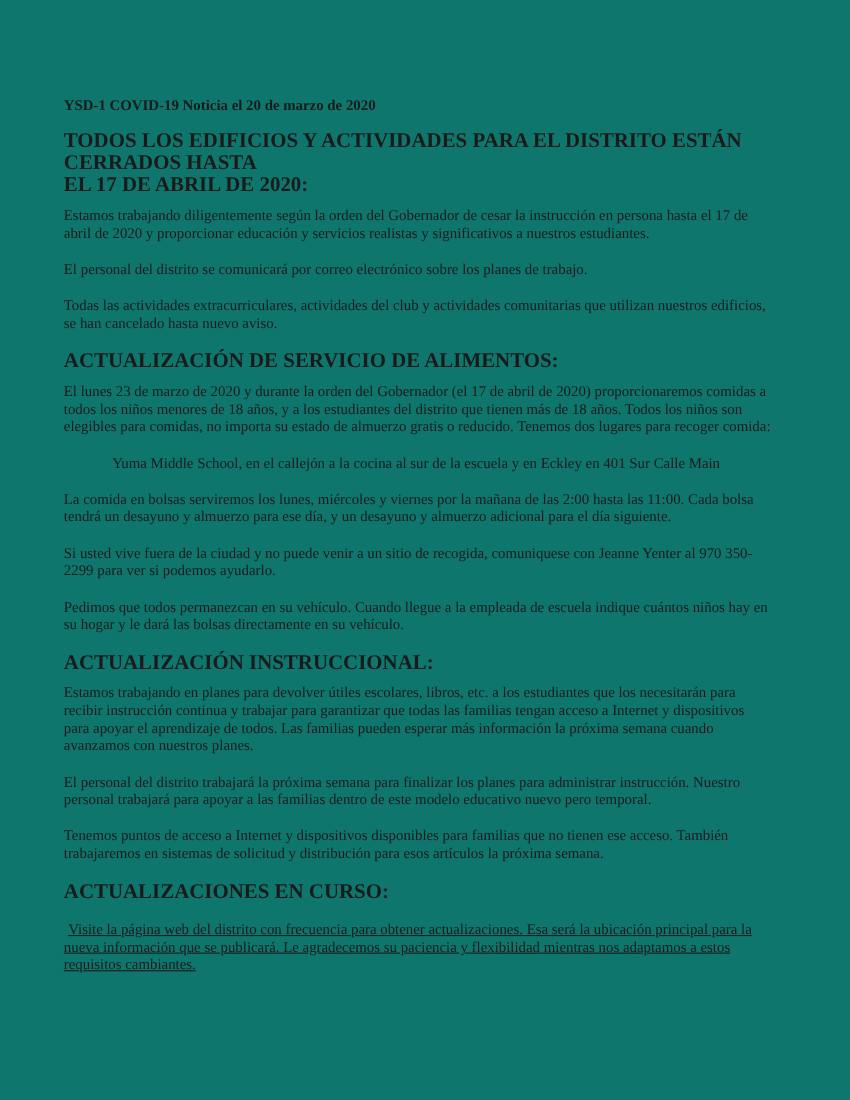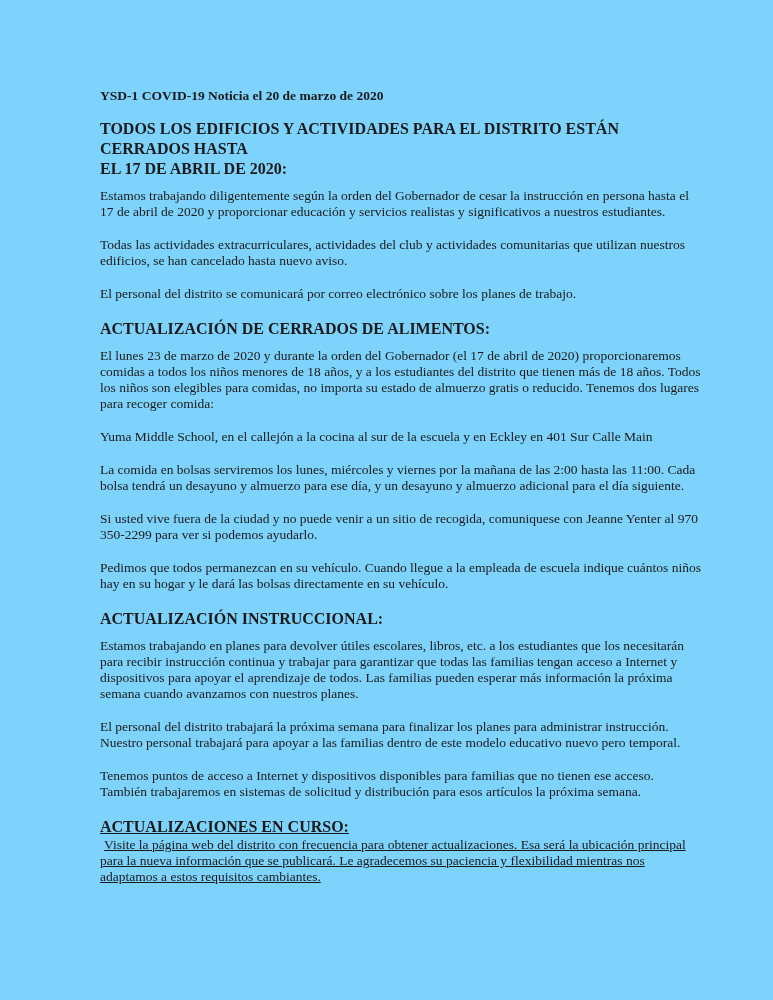--- a/index.html
+++ b/index.html
@@ -5,51 +5,51 @@
   html, body {
     margin: 0;
     padding: 0;
     background: #ffffff;
   }
   .page {
     position: relative;
     width: 773px;
     height: 1000px;
     box-sizing: border-box;
-    background: #7dd3fc;
-    padding: 88px 71px 0 100px;
+    background: #0f766e;
+    padding: 88px 71px 0 58px;
     overflow: hidden;
     font-family: "Liberation Serif", "DejaVu Serif", serif;
     font-size: 13.5px;
     line-height: 16px;
     color: #1a1a1a;
     -webkit-font-smoothing: antialiased;
   }
   .doc-title {
     margin: 0 0 15px 0;
     font-weight: 700;
     font-size: 13.5px;
     line-height: 16px;
   }
   .doc-heading {
     margin: 0 0 9px 0;
     font-weight: 700;
-    font-size: 16px;
+    font-size: 19px;
     line-height: 20px;
     white-space: pre-line; 
   }
   .doc-heading.no-gap {
-    margin-bottom: 0;
-    text-decoration: underline;
+    margin-bottom: 16px;
   }
   .doc-para {
     margin: 0 0 17px 0;
   }
   .doc-para.one-line {
     white-space: nowrap;
+    margin-left: 44px;
   }
   .doc-para.indent-first {
     text-indent: 4px;
   }
   .doc-para.last {
     margin-bottom: 0;
     text-decoration: underline;
   }
 </style>
 </head>
@@ -57,25 +57,25 @@
 
 <div class="page">
 
   <p class="doc-title">YSD-1 COVID-19 Noticia el 20 de marzo de 2020</p>
 
   <p class="doc-heading">TODOS LOS EDIFICIOS Y ACTIVIDADES PARA EL DISTRITO ESTÁN CERRADOS HASTA
 EL 17 DE ABRIL DE 2020:</p>
 
   <p class="doc-para">Estamos trabajando diligentemente según la orden del Gobernador de cesar la instrucción en persona hasta el 17 de abril de 2020 y proporcionar educación y servicios realistas y significativos a nuestros estudiantes.</p>
 
+  <p class="doc-para">El personal del distrito se comunicará por correo electrónico sobre los planes de trabajo.</p>
+
   <p class="doc-para">Todas las actividades extracurriculares, actividades del club y actividades comunitarias que utilizan nuestros edificios, se han cancelado hasta nuevo aviso.</p>
 
-  <p class="doc-para">El personal del distrito se comunicará por correo electrónico sobre los planes de trabajo.</p>
-
-  <p class="doc-heading">ACTUALIZACIÓN DE CERRADOS DE ALIMENTOS:</p>
+  <p class="doc-heading">ACTUALIZACIÓN DE SERVICIO DE ALIMENTOS:</p>
 
   <p class="doc-para">El lunes 23 de marzo de 2020 y durante la orden del Gobernador (el 17 de abril de 2020) proporcionaremos comidas a todos los niños menores de 18 años, y a los estudiantes del distrito que tienen más de 18 años. Todos los niños son elegibles para comidas, no importa su estado de almuerzo gratis o reducido. Tenemos dos lugares para recoger comida:</p>
 
   <p class="doc-para one-line">Yuma Middle School, en el callejón a la cocina al sur de la escuela y en Eckley en 401 Sur Calle Main</p>
 
   <p class="doc-para">La comida en bolsas serviremos los lunes, miércoles y viernes por la mañana de las 2:00 hasta las 11:00. Cada bolsa tendrá un desayuno y almuerzo para ese día, y un desayuno y almuerzo adicional para el día siguiente.</p>
 
   <p class="doc-para">Si usted vive fuera de la ciudad y no puede venir a un sitio de recogida, comuniquese con Jeanne Yenter al 970 350-2299 para ver si podemos ayudarlo.</p>
 
   <p class="doc-para">Pedimos que todos permanezcan en su vehículo. Cuando llegue a la empleada de escuela indique cuántos niños hay en su hogar y le dará las bolsas directamente en su vehículo.</p>

